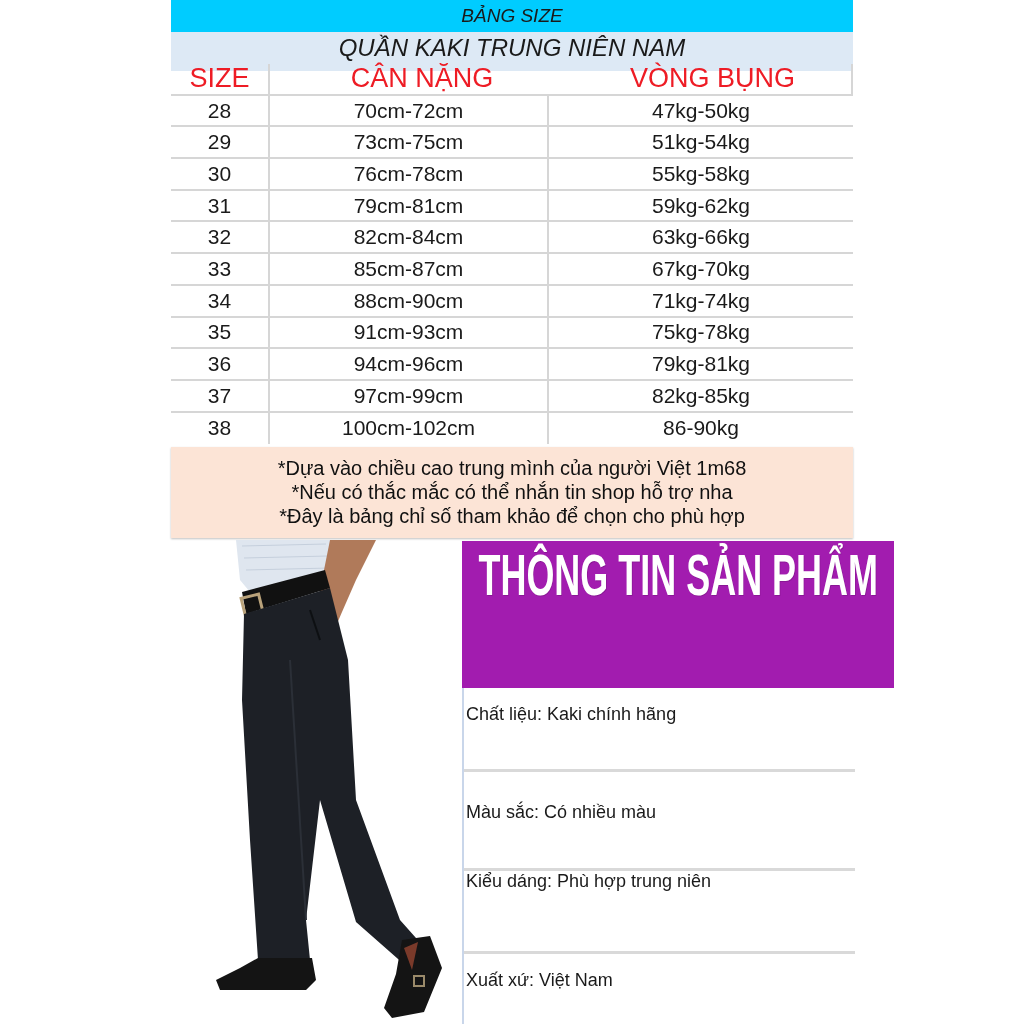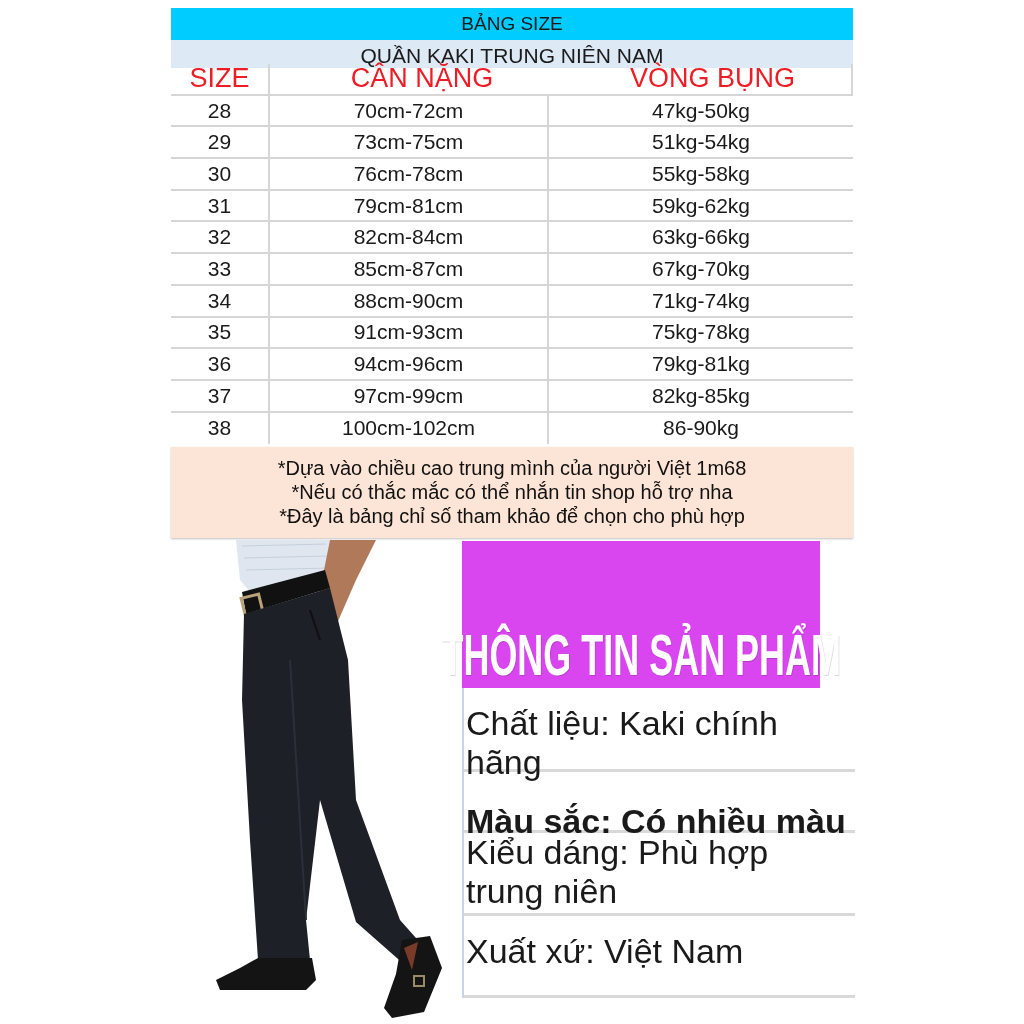--- a/index.html
+++ b/index.html
@@ -1,30 +1,31 @@
 <!DOCTYPE html>
 <html><head>
 <meta charset="utf-8">
 <style>
   html, body { margin: 0; padding: 0; }
   body {
     width: 1024px; height: 1024px; background: #ffffff; position: relative; overflow: hidden;
     font-family: "Liberation Sans", "DejaVu Sans", sans-serif;
   }
   .size-table {
-    position: absolute; left: 171px; top: 8px; width: 682px;
+    position: absolute; left: 171px; top: 0; width: 682px;
     border-collapse: collapse;
+    font-style: italic;
   }
   .title-row {
     height: 32px; background: #00ccff; color: #1a1a1a;
     text-align: center; font-size: 19px; line-height: 32px;
   }
   .subtitle-row {
-    height: 28px; background: #dde9f5; color: #1a1a1a;
-    text-align: center; font-size: 21px; line-height: 32px;
+    height: 39px; background: #dde9f5; color: #1a1a1a;
+    text-align: center; font-size: 24px; line-height: 32px;
   }
   .grid {
     position: absolute; left: 171px; top: 64px; width: 682px;
   }
   .grid-row {
     display: flex; height: 31.7px; border-bottom: 2px solid #d6d6d6; box-sizing: border-box;
   }
   .grid-row:last-child { border-bottom: none; }
   .cell {
     display: flex; align-items: center; justify-content: center;
@@ -43,37 +44,37 @@
   }
   .note { font-size: 20px; color: #111; }
 
   
   .photo {
     position: absolute; left: 180px; top: 540px; width: 280px; height: 484px;
   }
 
   
   .info-header {
-    position: absolute; left: 462px; top: 541px; width: 358px; height: 147px;
-    background: #d946ef; display: flex; align-items: flex-end; justify-content: center;
+    position: absolute; left: 462px; top: 541px; width: 432px; height: 147px;
+    background: #a21caf; display: flex; align-items: flex-start; justify-content: center;
   }
   .info-title {
     color: #ffffff; font-size: 58px; font-weight: bold; transform: scaleX(0.62);
     white-space: nowrap; letter-spacing: 0px;
     text-shadow: 1px 1px 0 rgba(0,0,0,0.15);
   }
   .info-list {
     position: absolute; left: 462px; top: 688px; width: 391px;
     border-left: 2px solid #c9d6ea;
   }
   .info-row {
     height: 84px; border-bottom: 3px solid #d9d9d9; box-sizing: border-box;
     display: flex; align-items: flex-start;
   }
-  .info-row span { font-size: 34px; color: #1a1a1a; padding-left: 2px; }
+  .info-row span { font-size: 18px; color: #1a1a1a; padding-left: 2px; }
 </style>
 </head>
 <body>
 
 <div class="size-table">
   <div class="title-row">BẢNG SIZE</div>
   <div class="subtitle-row">QUẦN KAKI TRUNG NIÊN NAM</div>
 </div>
 
 <div class="grid">
@@ -169,21 +170,21 @@
   </svg>
 </div>
 
 <div class="info-header">
   <div class="info-title">THÔNG TIN SẢN PHẨM</div>
 </div>
 <div class="info-list">
   <div class="info-row" style="height:84px; padding-top:16px;">
     <span>Chất liệu: Kaki chính hãng</span>
   </div>
-  <div class="info-row" style="height:61px; padding-top:30px;font-weight:bold;">
+  <div class="info-row" style="height:99px; padding-top:30px;">
     <span>Màu sắc: Có nhiều màu</span>
   </div>
   <div class="info-row" style="height:83px; ">
     <span>Kiểu dáng: Phù hợp trung niên</span>
   </div>
   <div class="info-row" style="height:82px; padding-top:16px;">
     <span>Xuất xứ: Việt Nam</span>
   </div>
 </div>
 

